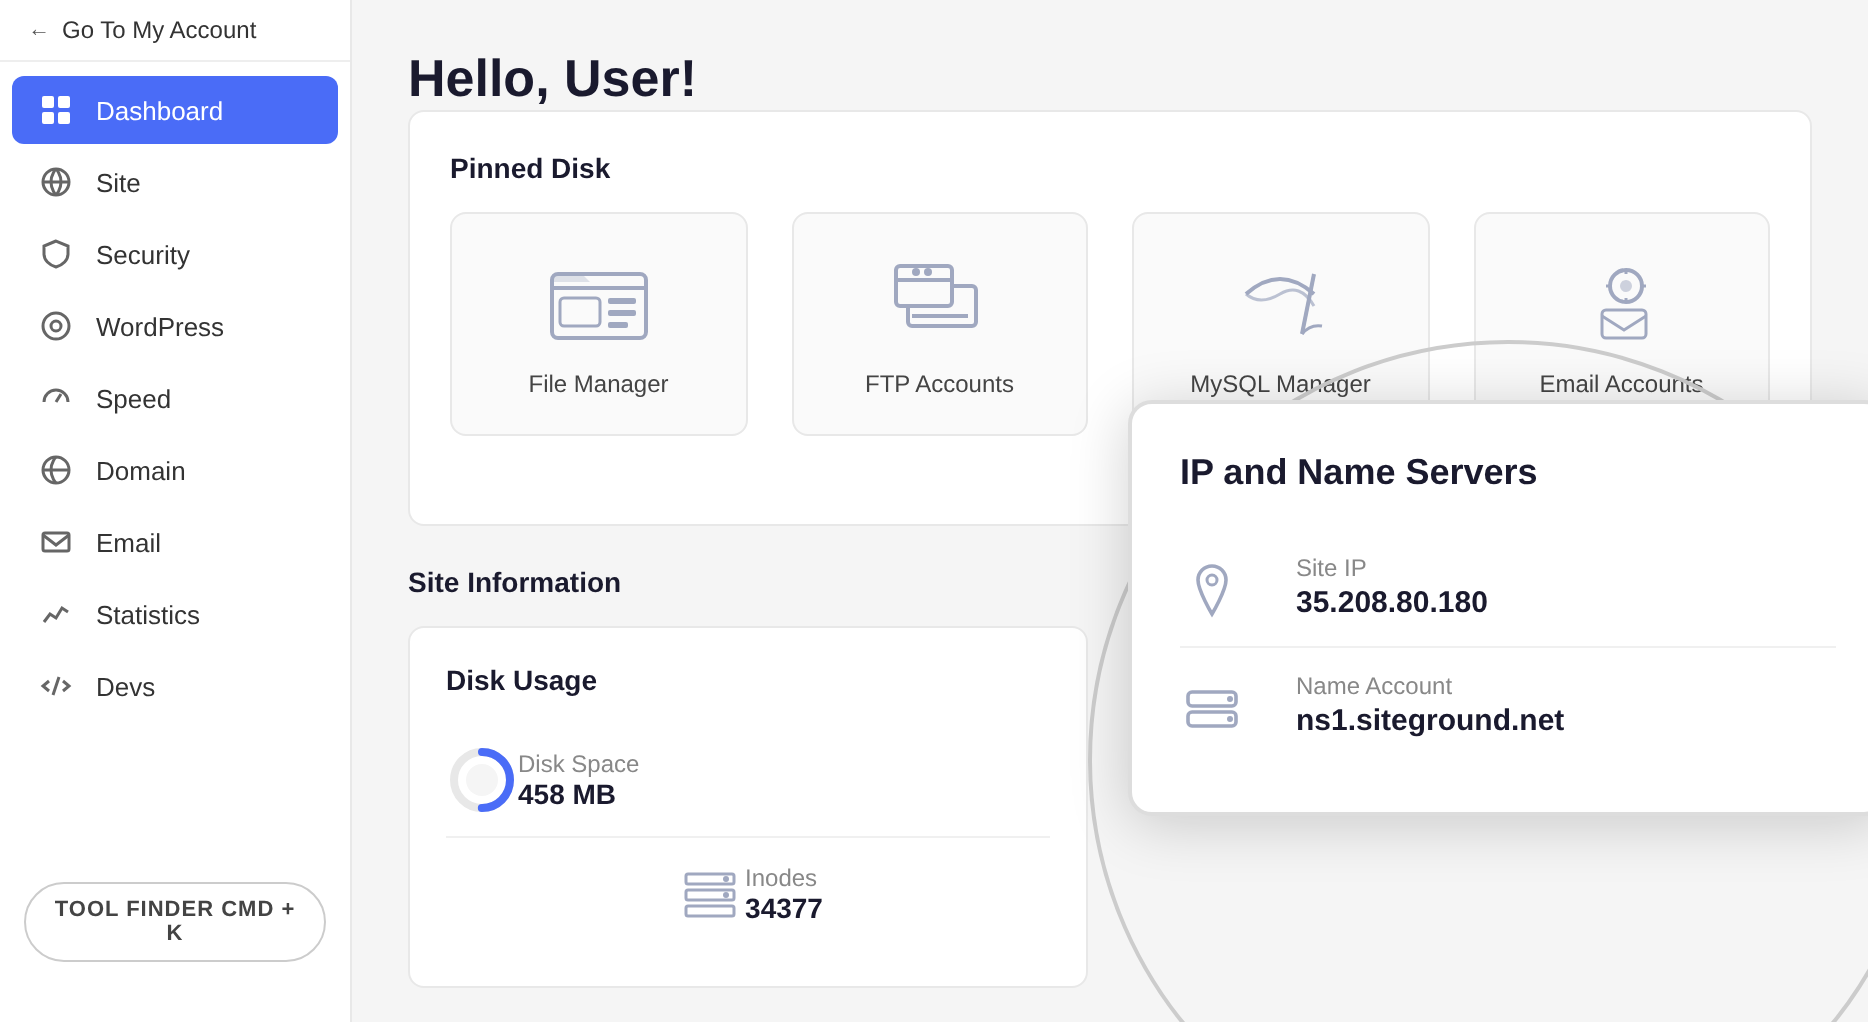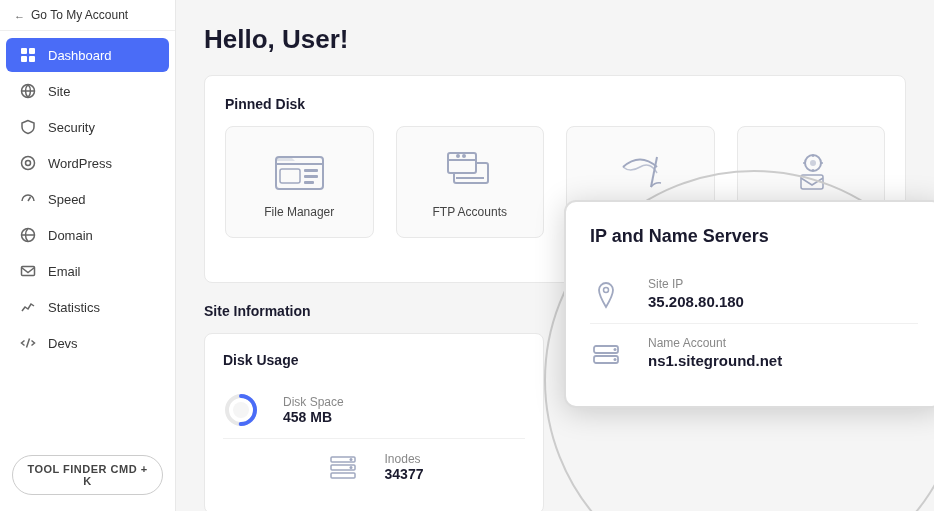--- a/index.html
+++ b/index.html
@@ -36,21 +36,21 @@
       font-size: 13px;
       color: #333;
       cursor: pointer;
       border-radius: 6px;
       margin: 1px 6px;
     }
     .sidebar-item.active { background: #4a6cf7; color: #fff; }
     .sidebar-item.active .sidebar-icon { color: #fff; }
     .sidebar-icon { font-size: 15px; width: 18px; text-align: center; color: #666; }
     .tool-finder-btn {
-      margin: 10px 12px 16px;
+      margin: 10px 12px 30px;
       border: 1.5px solid #ccc;
       border-radius: 20px;
       padding: 7px 12px;
       font-size: 11px;
       font-weight: 600;
       color: #444;
       background: #fff;
       cursor: pointer;
       letter-spacing: 0.5px;
       text-align: center;
@@ -61,21 +61,20 @@
       flex: 1;
       padding: 24px 28px;
       overflow-y: auto;
       background: #f5f5f5;
       position: relative;
     }
     .page-title {
       font-size: 26px;
       font-weight: 700;
       color: #1a1a2e;
-      margin-bottom: 20px;
     }
     .section-title {
       font-size: 14px;
       font-weight: 700;
       color: #1a1a2e;
       margin-bottom: 14px;
     }
 
     
     .pinned-tools-card {
@@ -120,21 +119,21 @@
       background: #fff;
       border-radius: 8px;
       padding: 18px;
       border: 1px solid #e8e8e8;
       flex: 1;
     }
     .disk-usage-title { font-size: 14px; font-weight: 700; color: #1a1a2e; margin-bottom: 14px; }
     .disk-row {
       display: flex;
       align-items: center;
-      gap: 24px;
+      gap: 0;
       padding: 10px 0;
       border-bottom: 1px solid #f0f0f0;
     }
     .disk-icon { width: 36px; height: 36px; display: flex; align-items: center; justify-content: center; }
     .disk-label { font-size: 12px; color: #888; }
     .disk-value { font-size: 14px; font-weight: 600; color: #1a1a2e; }
 
     
     .ip-overlay {
       position: absolute;

